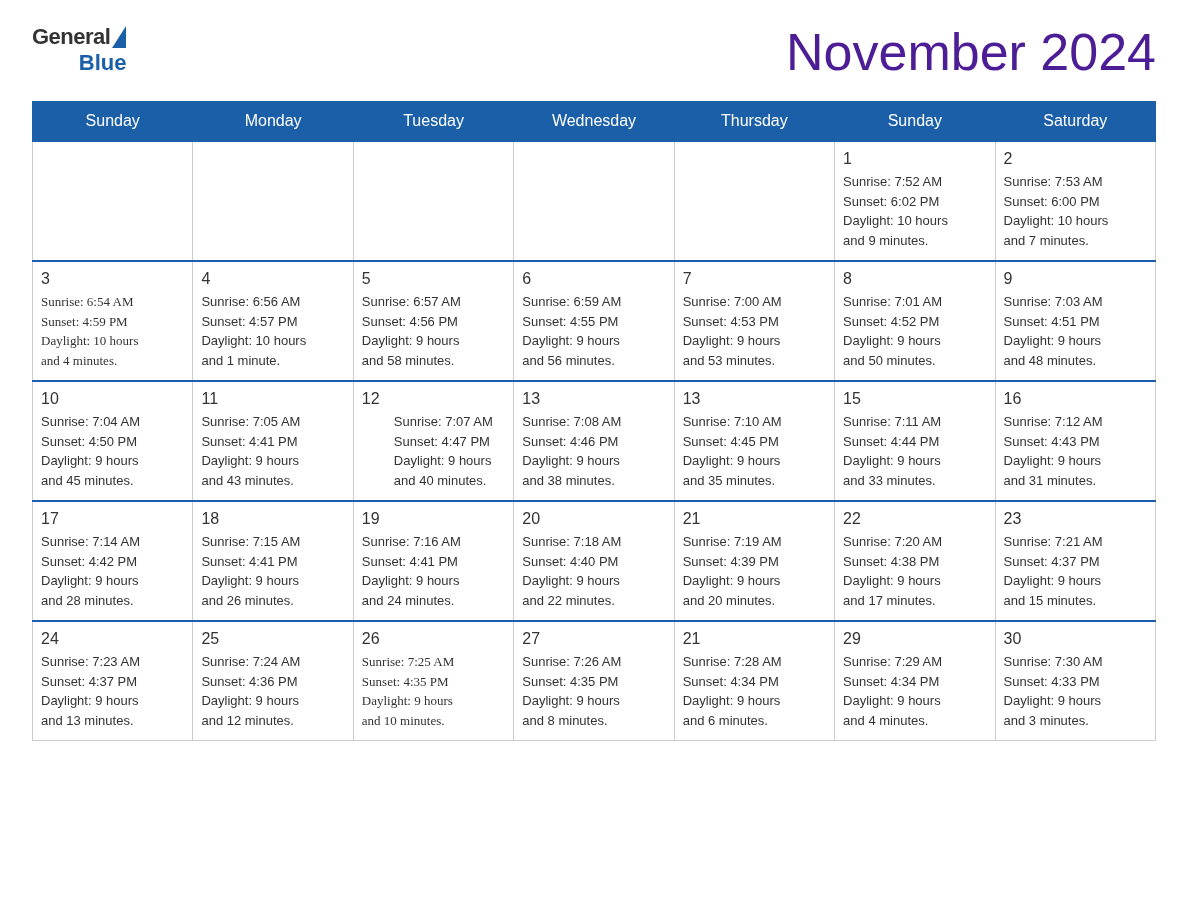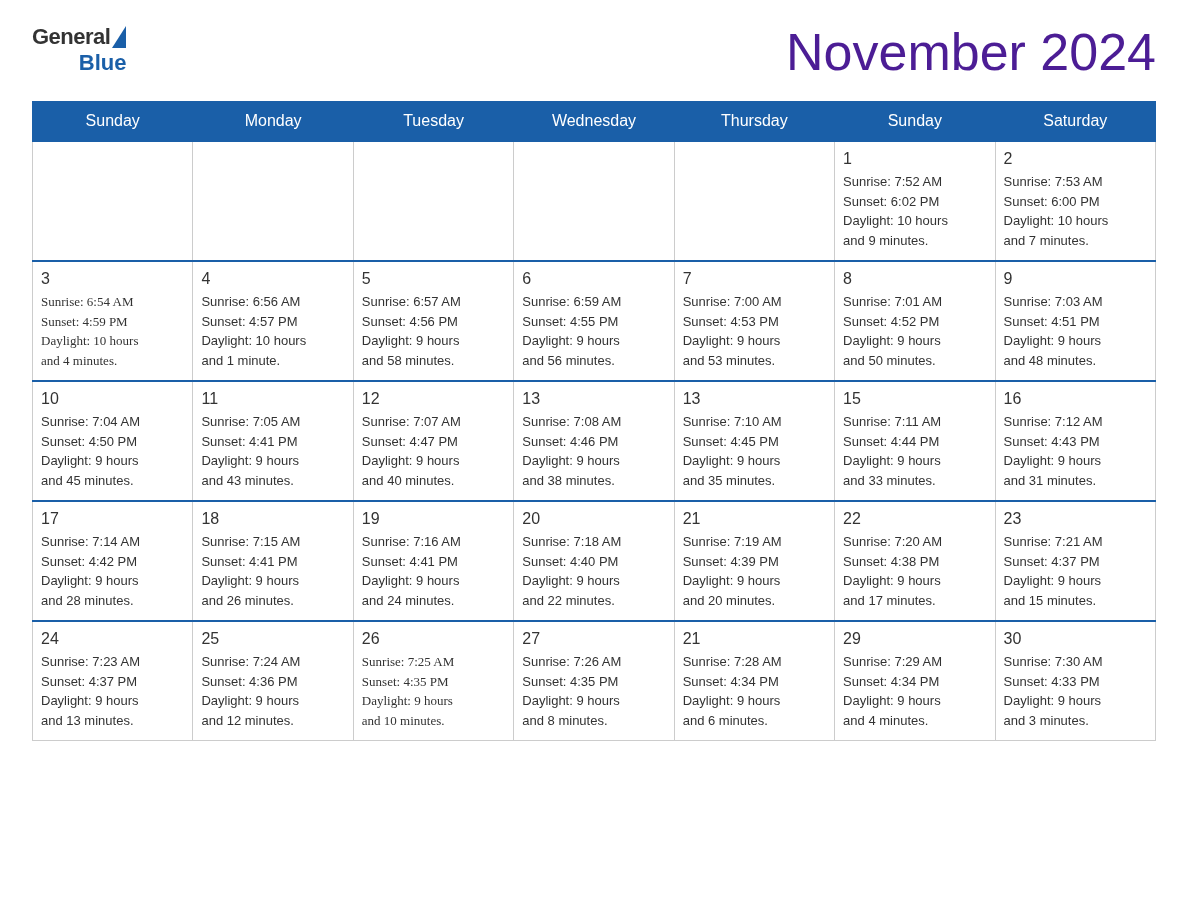--- a/index.html
+++ b/index.html
@@ -225,21 +225,21 @@
         </td>
         <td>
           <span class="day-num">11</span>
           <div class="day-info" style="white-space: pre-line;">Sunrise: 7:05 AM
 Sunset: 4:41 PM
 Daylight: 9 hours
 and 43 minutes.</div>
         </td>
         <td>
           <span class="day-num">12</span>
-          <div class="day-info" style="white-space: pre-line;">Sunrise: 7:07 AM
+          <div class="day-info" style="white-space: pre-line; margin-left: 32px;">Sunrise: 7:07 AM
 Sunset: 4:47 PM
 Daylight: 9 hours
 and 40 minutes.</div>
         </td>
         <td>
           <span class="day-num">13</span>
           <div class="day-info" style="white-space: pre-line;">Sunrise: 7:08 AM
 Sunset: 4:46 PM
 Daylight: 9 hours
 and 38 minutes.</div>

